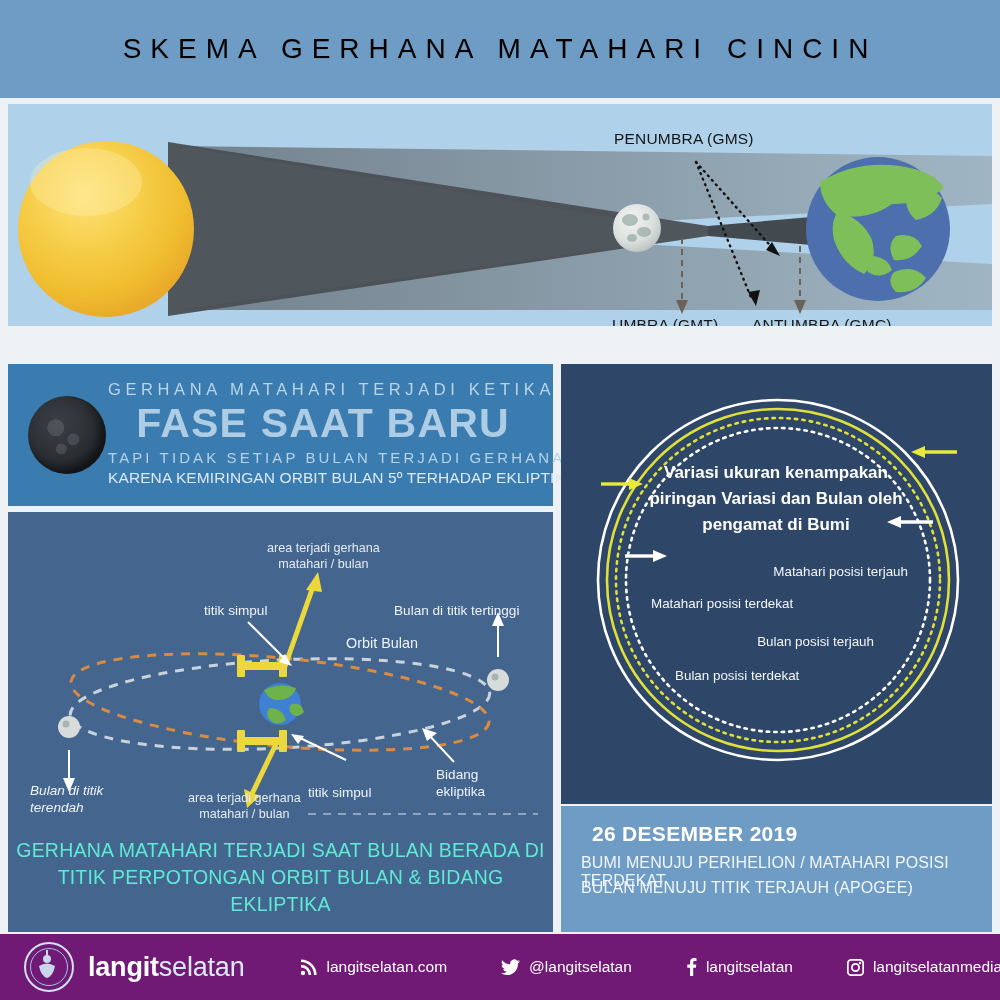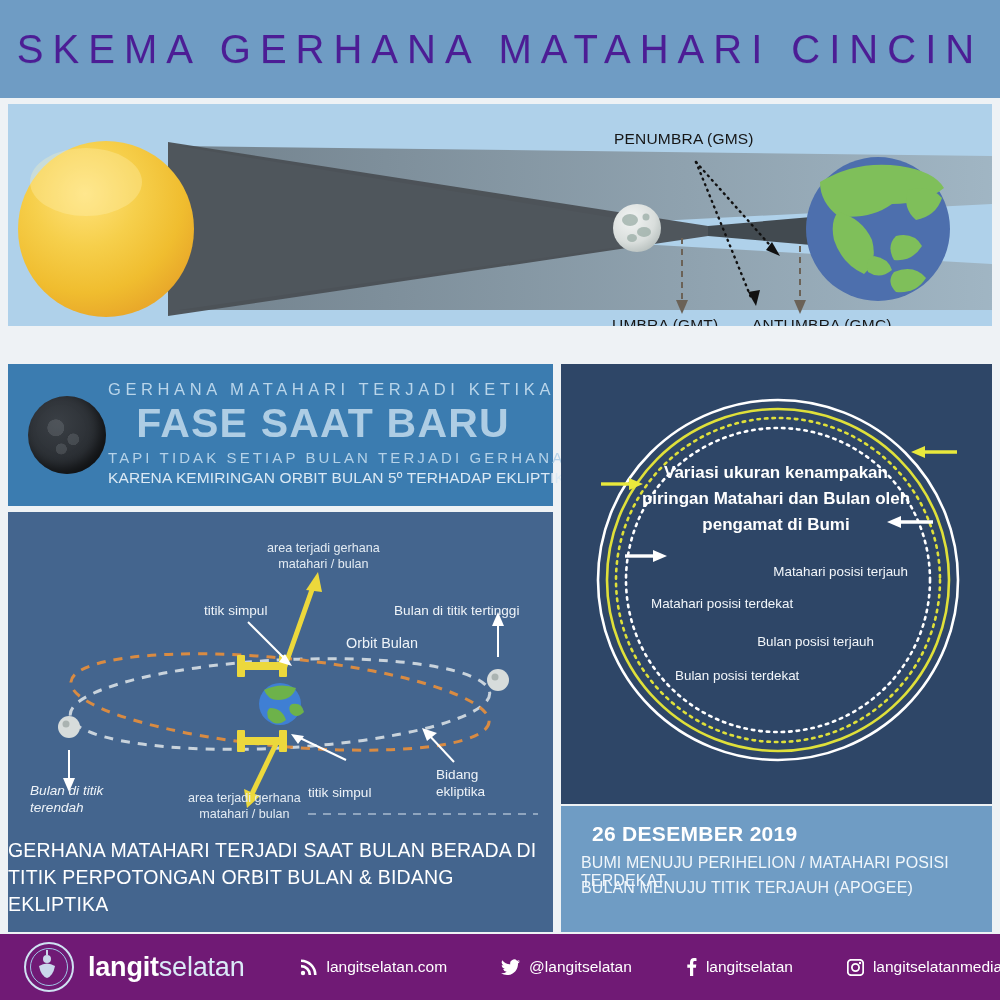--- a/index.html
+++ b/index.html
@@ -3,21 +3,21 @@
 <meta charset="utf-8">
 <style>
   html,body{margin:0;padding:0;background:#ffffff;}
   body{width:1000px;height:1000px;overflow:hidden;
        font-family:"Liberation Sans","DejaVu Sans",sans-serif;}
   #page{position:relative;width:1000px;height:1000px;background:#eef2f5;}
 
   
   .header{position:absolute;left:0;top:0;width:1000px;height:98px;
           background:#6f9cc4;display:flex;align-items:center;justify-content:center;}
-  .header-title{color:#4c1d95;font-size:40px;letter-spacing:9px;font-weight:300;
+  .header-title{color:#000000;font-size:28px;letter-spacing:9px;font-weight:300;
                 white-space:nowrap;text-shadow:0 1px 0 rgba(0,0,0,.06);}
 
   
   .diagram{position:absolute;left:8px;top:104px;width:984px;height:222px;
            background:#afd1ea;overflow:hidden;}
   .diagram svg{display:block;}
   .diag-label{position:absolute;color:#161616;font-size:15.5px;font-weight:400;
               white-space:nowrap;letter-spacing:.2px;}
 
   
@@ -34,21 +34,21 @@
   .fase-l1{color:#b9d5ea;font-size:16.5px;letter-spacing:4.6px;font-weight:400;white-space:nowrap;}
   .fase-l2{color:#aecde4;font-size:41px;line-height:47px;letter-spacing:1.2px;font-weight:700;
            white-space:nowrap;margin-top:1px;}
   .fase-l3{color:#b5d2e8;font-size:15px;letter-spacing:3.1px;font-weight:400;white-space:nowrap;margin-top:2px;}
   .fase-l4{color:#dbe9f4;font-size:15.5px;letter-spacing:.1px;font-weight:400;white-space:nowrap;margin-top:3px;}
 
   
   .orbit{position:absolute;left:8px;top:512px;width:545px;height:310px;background:#44658e;overflow:hidden;}
   .orbit-cap{position:absolute;left:8px;top:822px;width:545px;height:110px;background:#44658e;
              display:flex;align-items:center;justify-content:center;}
-  .orbit-cap-inner{color:#ffffff;font-size:19.5px;line-height:27px;
+  .orbit-cap-inner{text-align:center;color:#5eead4;font-size:19.5px;line-height:27px;
                    letter-spacing:.2px;font-weight:400;}
   .olabel{position:absolute;color:#eef3f8;font-size:13.6px;line-height:17px;white-space:nowrap;}
   .olabel.sm{font-size:12.6px;line-height:16px;color:#e3ebf3;}
 
   
   .varpanel{position:absolute;left:561px;top:364px;width:431px;height:440px;background:#2e4667;overflow:hidden;}
   .var-title{position:absolute;left:60px;top:96px;width:310px;text-align:center;
              color:#ffffff;font-size:17px;line-height:26px;font-weight:700;}
   .vlabel{position:absolute;color:#f2f6fa;font-size:13.4px;white-space:nowrap;}
 
@@ -285,21 +285,21 @@
         <polygon points="326,158 340,152 340,164" fill="#ffffff"></polygon>
       </g>
       <g>
         <line x1="64" y1="192" x2="96" y2="192" stroke="#ffffff" stroke-width="3.4"></line>
         <polygon points="106,192 92,186 92,198" fill="#ffffff"></polygon>
       </g>
     </svg>
 
     <div class="var-title">
       <div>Variasi ukuran kenampakan</div>
-      <div>piringan Matahari dan Bulan oleh</div>
+      <div>piringan Variasi dan Bulan oleh</div>
       <div>pengamat di Bumi</div>
     </div>
 
     <div class="vlabel" style="right:84px;top:200px;">Matahari posisi terjauh</div>
     <div class="vlabel" style="left:90px;top:232px;">Matahari posisi terdekat</div>
     <div class="vlabel" style="right:118px;top:270px;">Bulan posisi terjauh</div>
     <div class="vlabel" style="left:114px;top:304px;">Bulan posisi terdekat</div>
   </div>
 
   <div class="datepanel">

